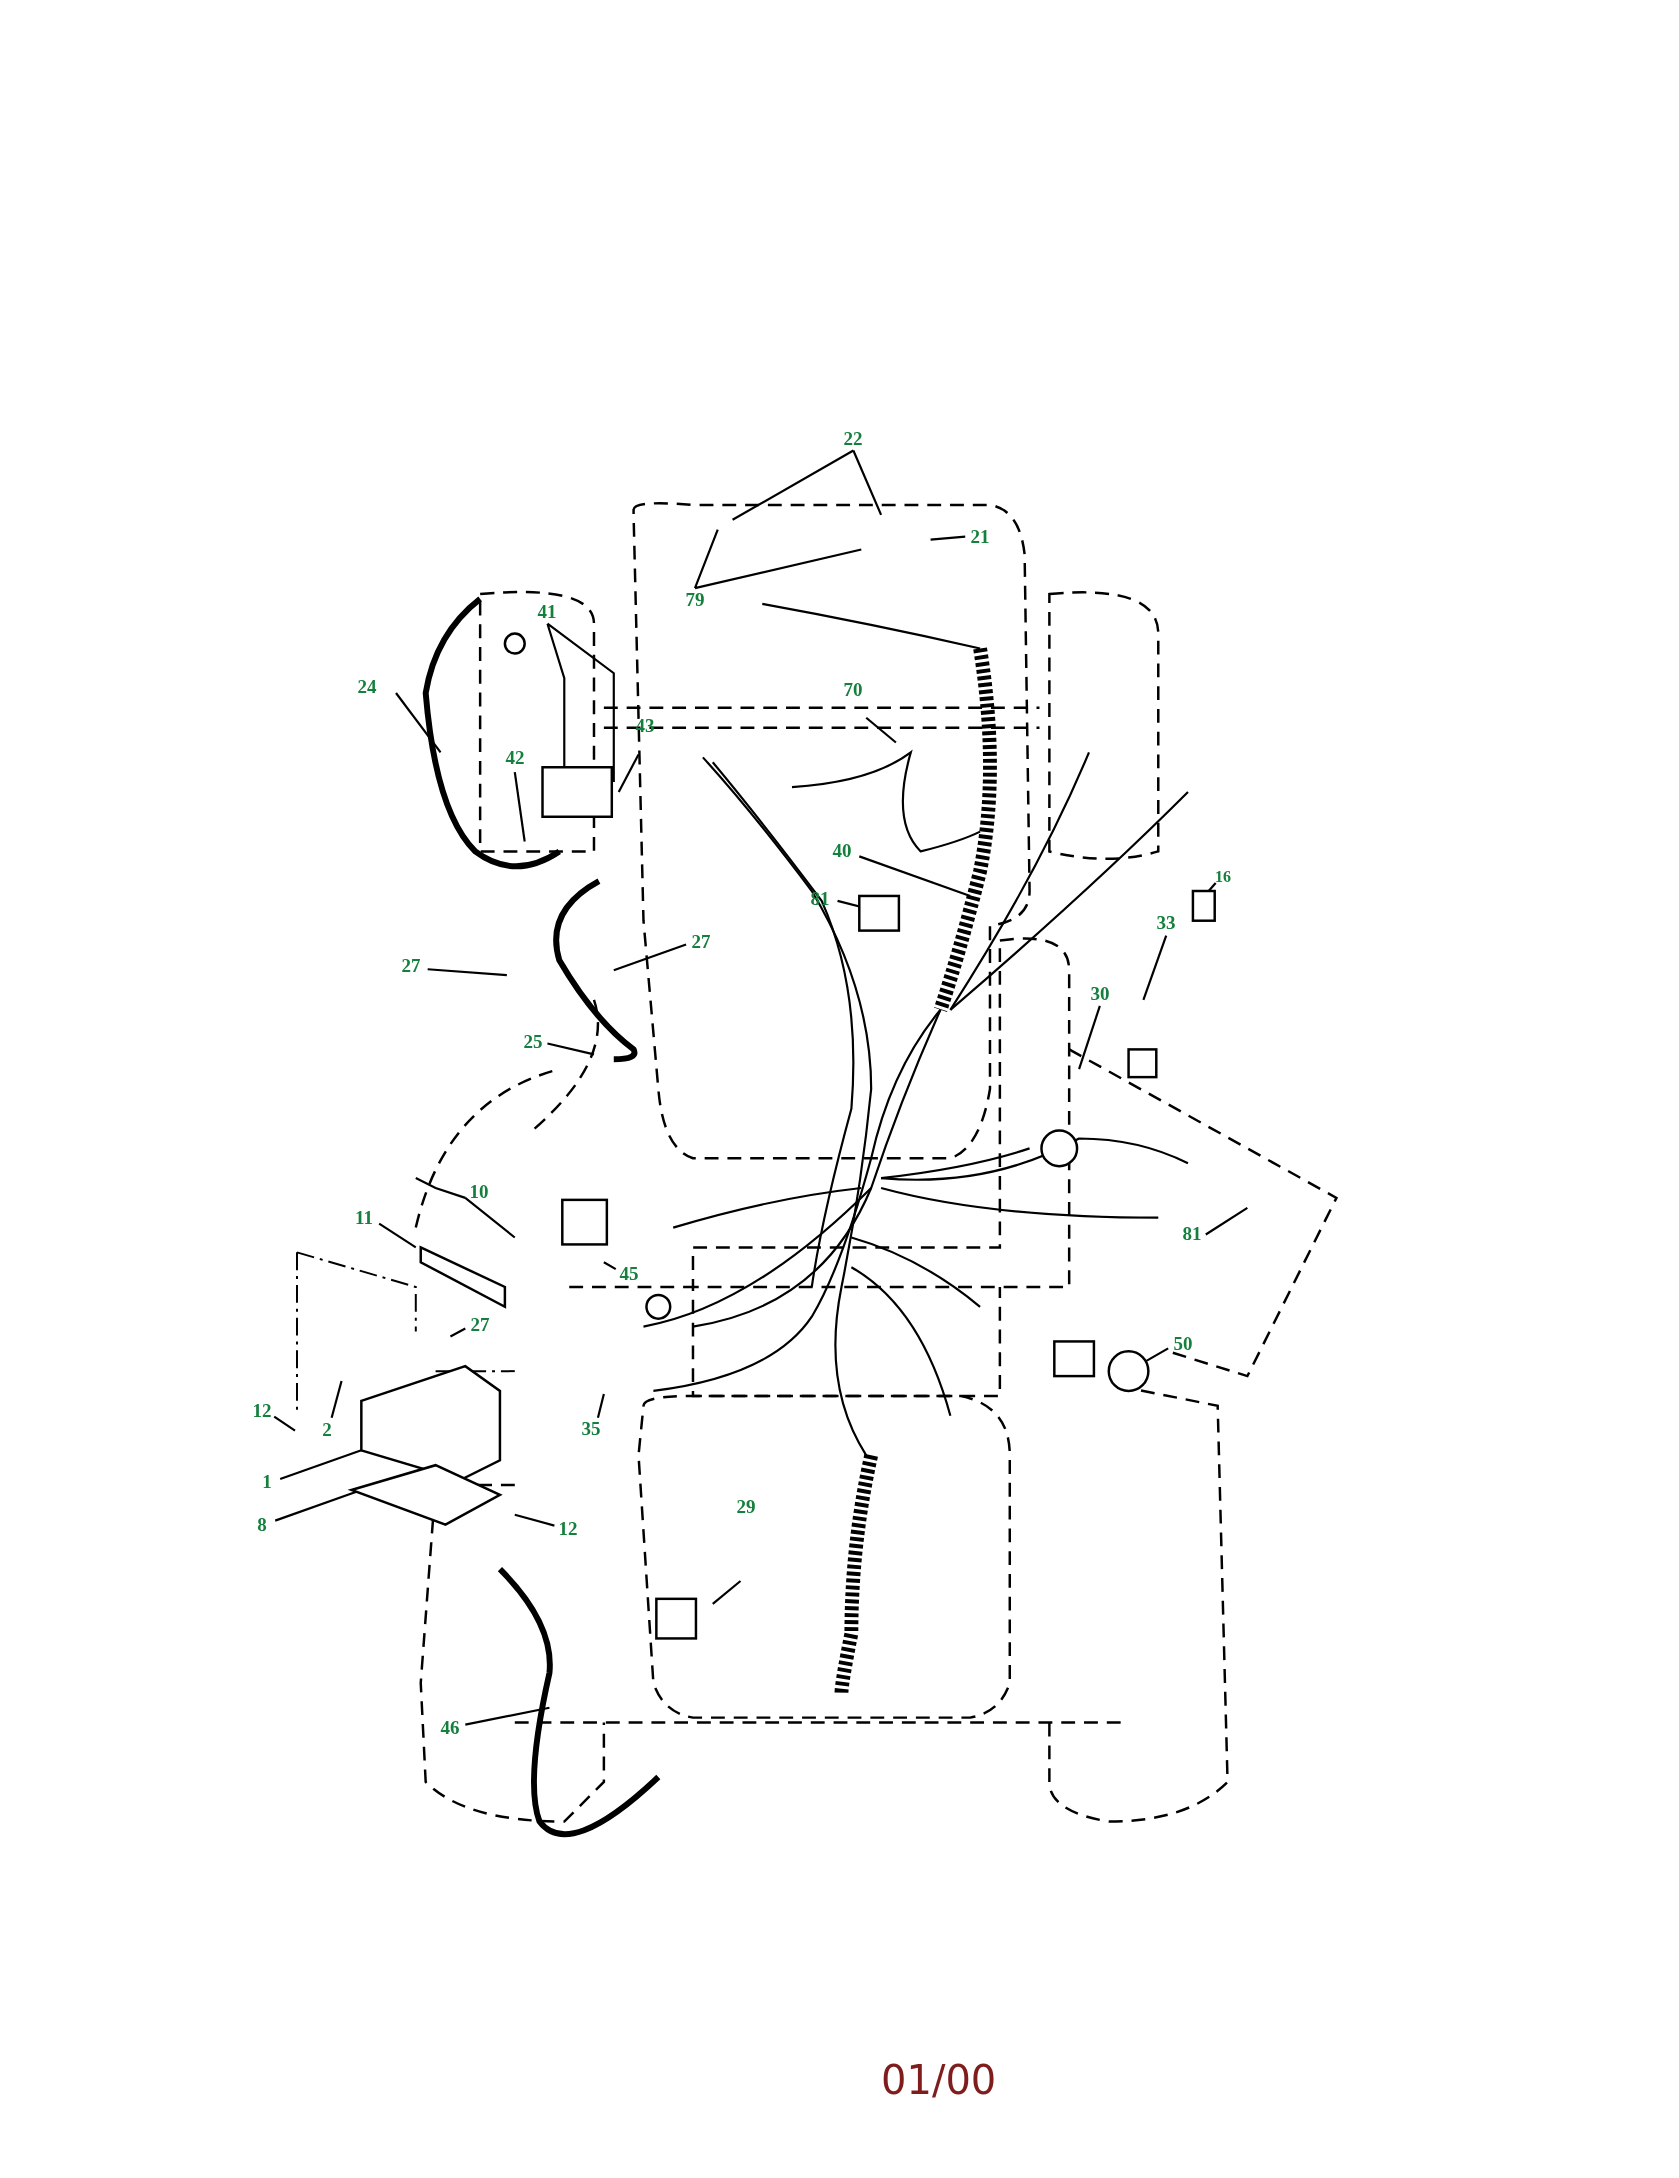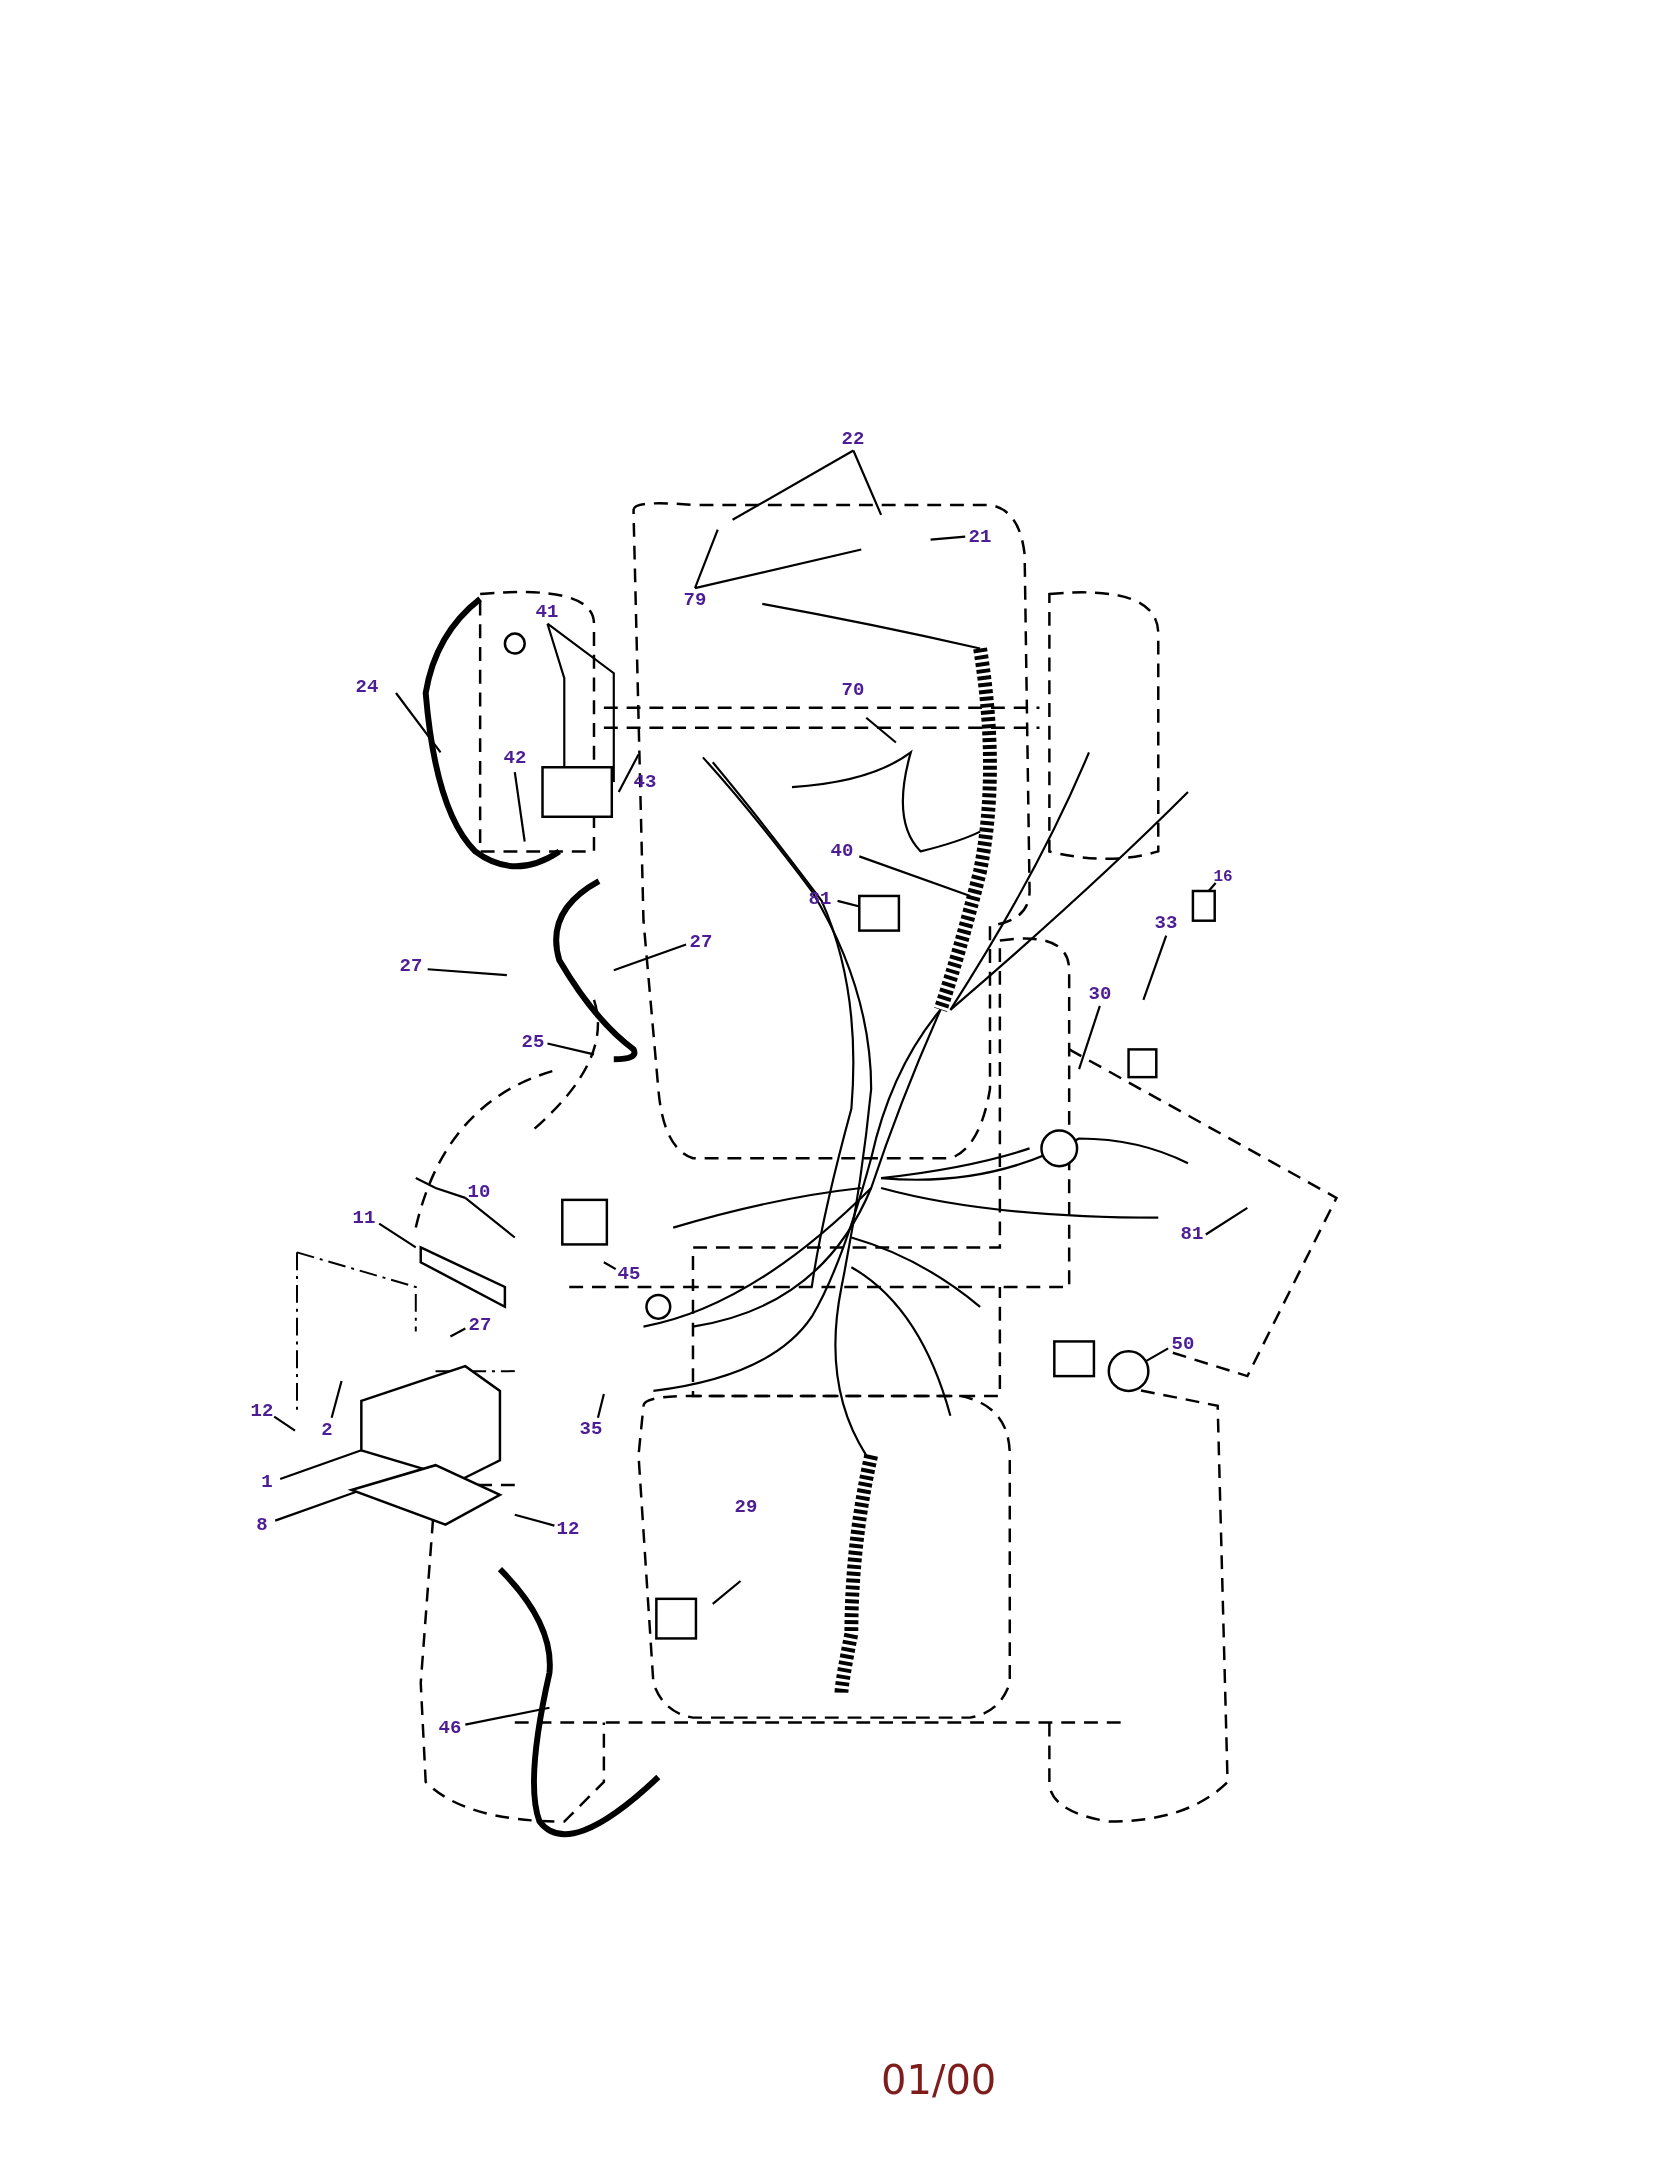--- a/index.html
+++ b/index.html
@@ -1,18 +1,18 @@
 <!DOCTYPE html>
 <html><head>
 <meta charset="utf-8">
 <style>
   html,body{margin:0;padding:0;background:#fff;}
   #page{position:relative;width:1679px;height:2178px;background:#fff;overflow:hidden;}
   #art{position:absolute;left:0;top:0;}
-  .lbl{position:absolute;font-family:Liberation Mono, monospace;font-weight:bold;font-size:19px;color:#4c1d95;transform:translate(-50%,-50%);white-space:nowrap;}
+  .lbl{position:absolute;font-family:Liberation Serif, serif;font-weight:bold;font-size:19px;color:#15803d;transform:translate(-50%,-50%);white-space:nowrap;}
   #footer{position:absolute;left:881px;top:2057px;font-family:"DejaVu Sans",sans-serif;font-size:40px;color:#7f1d1d;}
 </style>
 </head>
 <body>
 
 <div id="page">
   <svg id="art" width="1679" height="2178" viewBox="0 0 1696 2200">
     <g fill="none" stroke="#000" stroke-width="2.5" stroke-dasharray="14 9">
 
       <path d="M640 515 Q640 505 700 510 L1000 510 Q1030 515 1035 560 L1040 900 Q1040 930 1000 935 L1000 1100 Q990 1160 960 1170 L700 1170 Q670 1160 665 1100 L650 930 L640 520 Z"></path>
@@ -115,21 +115,21 @@
     </g>
   </svg>
 
   <div>
     <span class="lbl" style="left:853px;top:439px">22</span>
     <span class="lbl" style="left:980px;top:537px">21</span>
     <span class="lbl" style="left:695px;top:600px">79</span>
     <span class="lbl" style="left:547px;top:612px">41</span>
     <span class="lbl" style="left:367px;top:687px">24</span>
     <span class="lbl" style="left:515px;top:758px">42</span>
-    <span class="lbl" style="left:645px;top:782px">43</span>
+    <span class="lbl" style="left:645px;top:726px">43</span>
     <span class="lbl" style="left:853px;top:690px">70</span>
     <span class="lbl" style="left:842px;top:851px">40</span>
     <span class="lbl" style="left:820px;top:899px">81</span>
     <span class="lbl" style="left:1223px;top:877px;font-size:16px">16</span>
     <span class="lbl" style="left:411px;top:966px">27</span>
     <span class="lbl" style="left:701px;top:942px">27</span>
     <span class="lbl" style="left:1166px;top:923px">33</span>
     <span class="lbl" style="left:1100px;top:994px">30</span>
     <span class="lbl" style="left:533px;top:1042px">25</span>
     <span class="lbl" style="left:479px;top:1192px">10</span>

